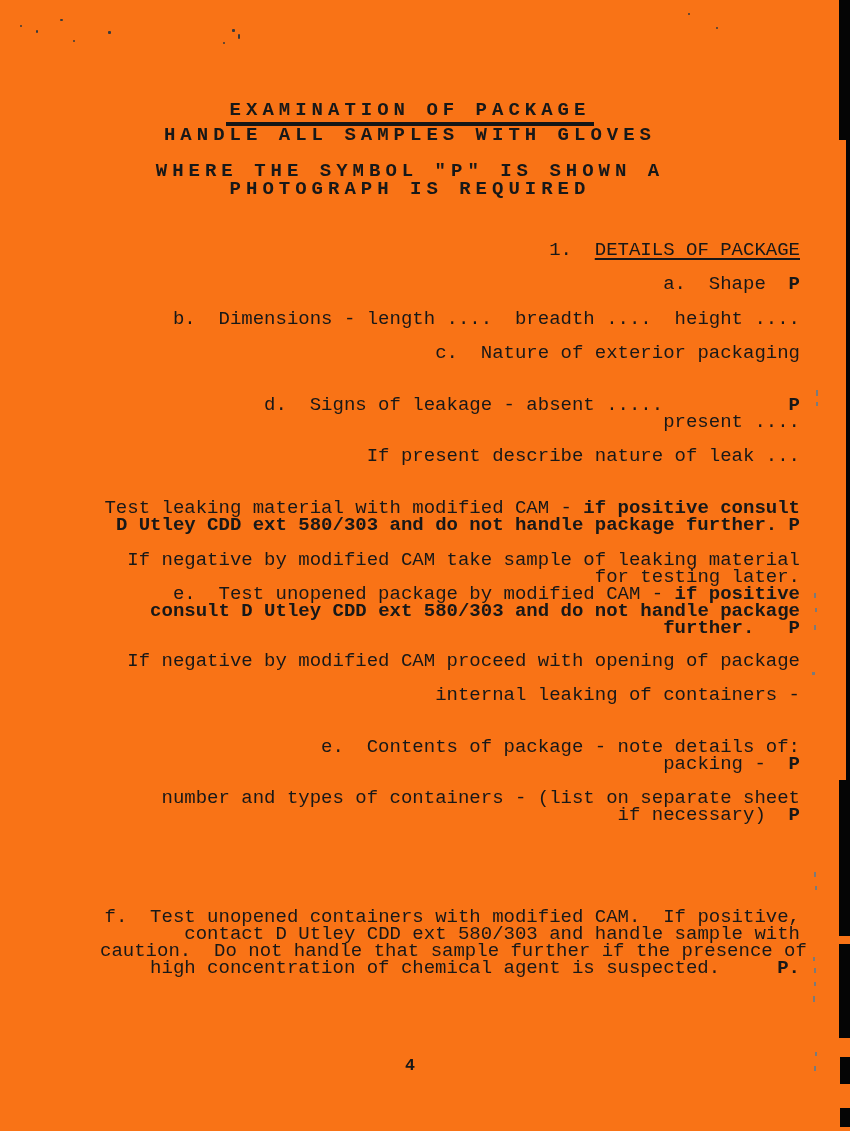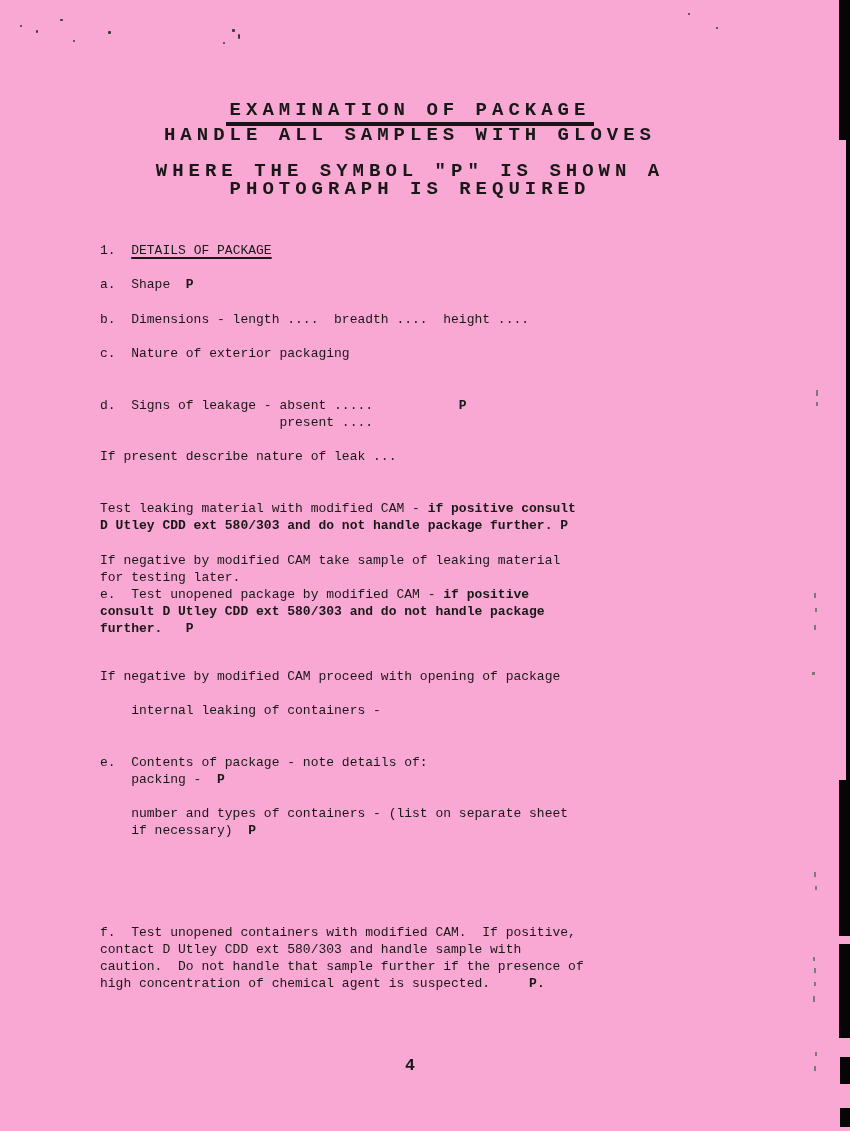--- a/index.html
+++ b/index.html
@@ -1,20 +1,20 @@
 <!DOCTYPE html>
 <html><head>
 <meta charset="utf-8">
 <style>
   html, body { margin: 0; padding: 0; background: #ffffff; }
   .page {
     position: relative;
     width: 850px;
     height: 1131px;
-    background: #f9a8d4;
+    background: #f97316;
     overflow: hidden;
     font-family: "Liberation Mono", "DejaVu Sans Mono", monospace;
     color: #181818;
   }
   
   .doc-header {
     position: absolute;
     left: 90px;
     top: 101px;
     width: 640px;
@@ -30,23 +30,24 @@
     padding: 0 4px 3px 4px;
   }
   .doc-sub1 { }
   .doc-sub2 { margin-top: 18px; }
   
   .doc-body {
     position: absolute;
     left: 100px;
     top: 242px;
     width: 700px;
-    font-size: 13px;
+    font-size: 19px;
     line-height: 17.2px;
     white-space: pre;
+    text-align: right;
   }
   .para { margin: 0; }
   .para b { font-weight: bold; }
   .u {
     text-decoration: underline;
     text-decoration-thickness: 1.5px;
     text-underline-offset: 3px;
   }
   
   .page-number {
@@ -75,21 +76,21 @@
       <div>WHERE THE SYMBOL "P" IS SHOWN A</div>
       <div>PHOTOGRAPH IS REQUIRED</div>
     </div>
   </div>
 
   <div class="doc-body"><div class="para" style="margin-top: 0px;"><span>1.  </span><span class="u">DETAILS OF PACKAGE</span></div><div class="para" style="margin-top: 17.2px;"><span>a.  Shape  </span><b>P</b></div><div class="para" style="margin-top: 17.2px;"><span>b.  Dimensions - length ....  breadth ....  height ....</span></div><div class="para" style="margin-top: 17.2px;"><span>c.  Nature of exterior packaging</span></div><div class="para" style="margin-top: 34.4px;"><span>d.  Signs of leakage - absent .....           </span><b>P</b><span>
                        present ....</span></div><div class="para" style="margin-top: 17.2px;"><span>If present describe nature of leak ...</span></div><div class="para" style="margin-top: 34.4px;"><span>Test leaking material with modified CAM - </span><b>if positive consult
 D Utley CDD ext 580/303 and do not handle package further. P</b></div><div class="para" style="margin-top: 17.2px;"><span>If negative by modified CAM take sample of leaking material
 for testing later.</span></div><div class="para" style="margin-top: 0;"><span>e.  Test unopened package by modified CAM - </span><b>if positive
 consult D Utley CDD ext 580/303 and do not handle package
-further.   P</b></div><div class="para" style="margin-top: 30px;"><span>If negative by modified CAM proceed with opening of package</span></div><div class="para" style="margin-top: 17.2px;"><span>    internal leaking of containers -</span></div><div class="para" style="margin-top: 34.4px;"><span>e.  Contents of package - note details of:
+further.   P</b></div><div class="para" style="margin-top: 15px;"><span>If negative by modified CAM proceed with opening of package</span></div><div class="para" style="margin-top: 17.2px;"><span>    internal leaking of containers -</span></div><div class="para" style="margin-top: 34.4px;"><span>e.  Contents of package - note details of:
     packing -  </span><b>P</b></div><div class="para" style="margin-top: 17.2px;"><span>    number and types of containers - (list on separate sheet
     if necessary)  </span><b>P</b></div><div class="para" style="margin-top: 84px;"><span>f.  Test unopened containers with modified CAM.  If positive,
 contact D Utley CDD ext 580/303 and handle sample with
 caution.  Do not handle that sample further if the presence of
 high concentration of chemical agent is suspected.     </span><b>P.</b></div></div>
 
   <div class="page-number">4</div>
 
   <div class="bar" style="left:839px; top:0px; width:11px; height:140px;"></div>
   <div class="bar" style="left:846px; top:140px; width:4px; height:640px;"></div>

